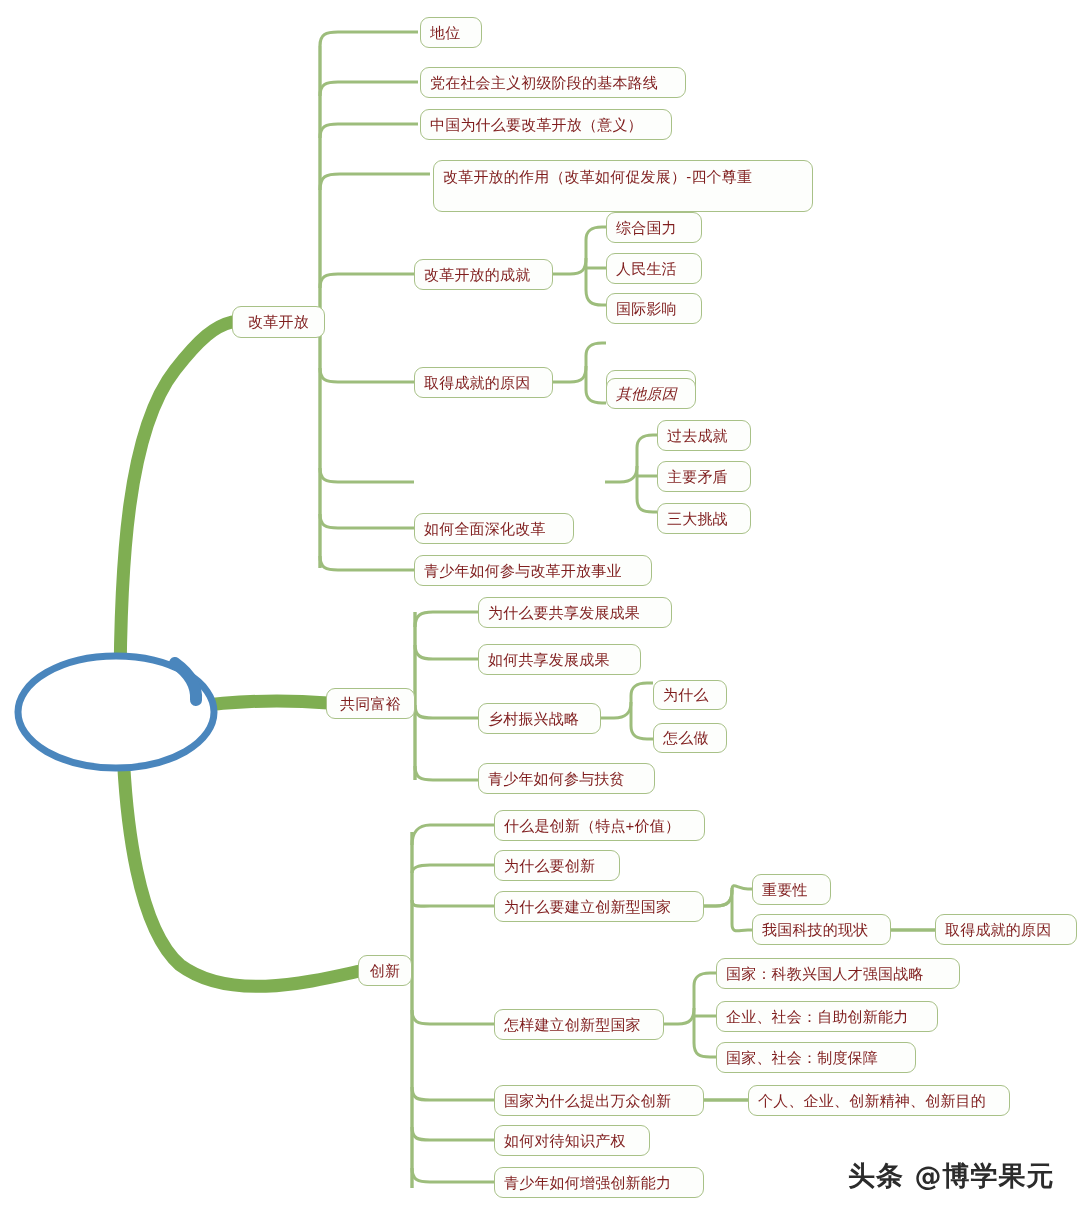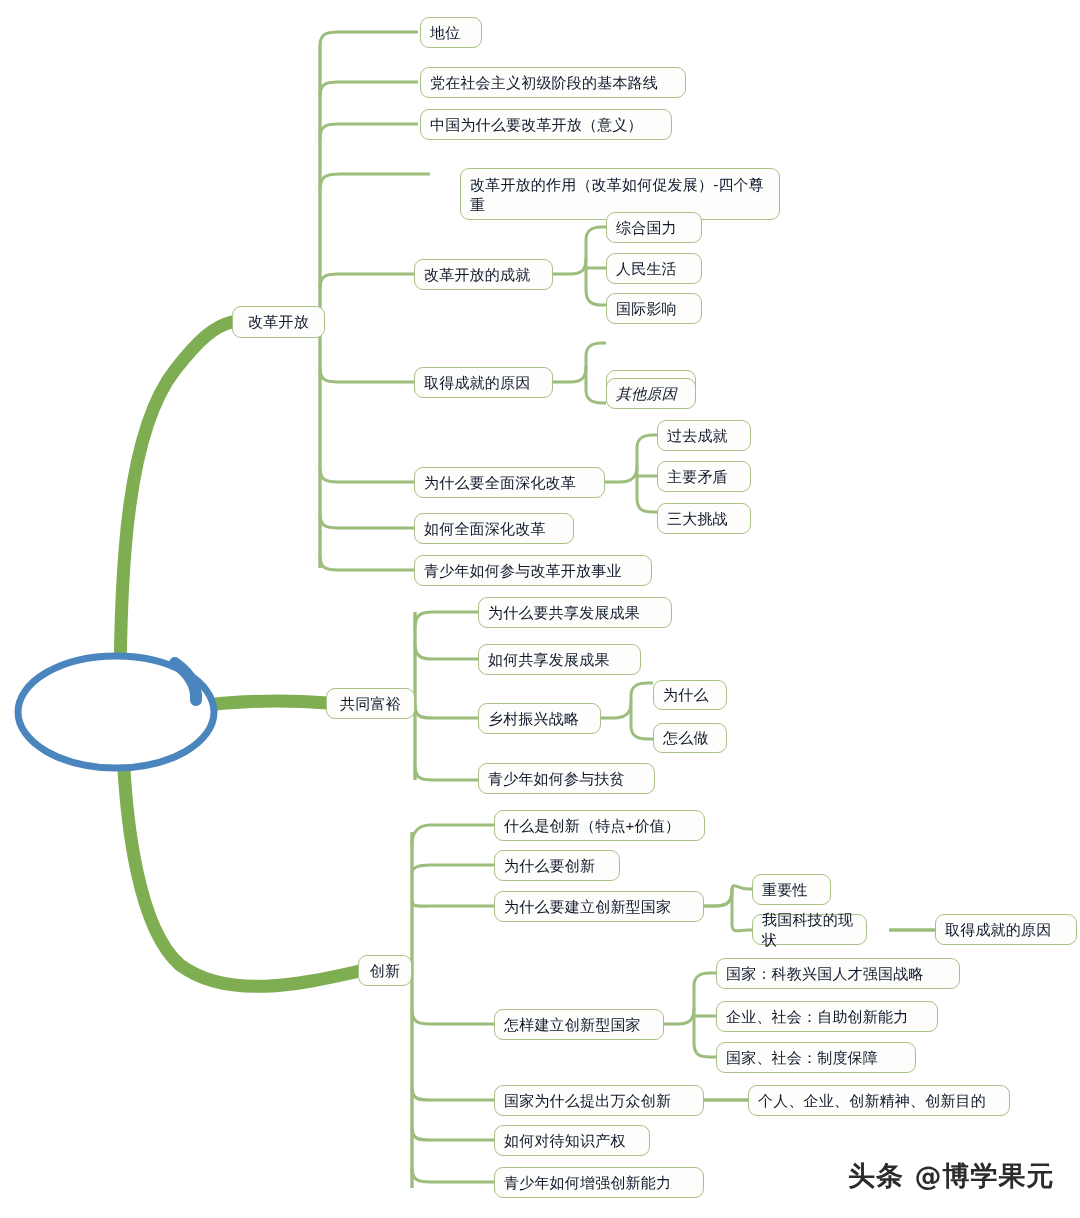--- a/index.html
+++ b/index.html
@@ -21,21 +21,21 @@
     width: 1080px;
     height: 1218px;
     pointer-events: none;
   }
   .node {
     position: absolute;
     box-sizing: border-box;
     background: #fdfefc;
     border: 1.6px solid #a8c187;
     border-radius: 9px;
-    color: #0f172a;
+    color: #7f1d1d;
     font-size: 15px;
     line-height: 1.32;
     display: flex;
     align-items: center;
     justify-content: flex-start;
     padding: 1px 9px;
     white-space: pre-wrap;
     letter-spacing: 0.2px;
   }
   .node.center-node {
@@ -154,27 +154,26 @@
   <div class="node lvl1" style="left:326px; top:688px; width:89px; height:31px; justify-content:center;">共同富裕</div>
 
   <div class="node lvl1" style="left:358px; top:955px; width:54px; height:31px; justify-content:center;">创新</div>
 
   <div class="node" style="left:420px; top:17px; width:62px; height:31px;">地位</div>
 
   <div class="node" style="left:420px; top:67px; width:266px; height:31px;">党在社会主义初级阶段的基本路线</div>
 
   <div class="node" style="left:420px; top:109px; width:252px; height:31px;">中国为什么要改革开放（意义）</div>
 
-  <div class="node wrap" style="left:433px; top:168px; width:320px; height:52px;margin-left:27px;">改革开放的作用（改革如何促发展）-四个尊重</div>
+  <div class="node wrap" style="left:433px; top:160px; width:380px; height:52px;">改革开放的作用（改革如何促发展）-四个尊重</div>
 
   <div class="node" style="left:414px; top:259px; width:139px; height:31px;">改革开放的成就</div>
 
   <div class="node" style="left:414px; top:367px; width:139px; height:31px;">取得成就的原因</div>
 
-  <div class="node" style="left:414px; top:467px; width:191px; height:31px;">为什么要全面深化改革</div>
 
   <div class="node" style="left:414px; top:513px; width:160px; height:31px;">如何全面深化改革</div>
 
   <div class="node" style="left:414px; top:555px; width:238px; height:31px;">青少年如何参与改革开放事业</div>
 
   <div class="node" style="left:606px; top:212px; width:96px; height:31px;">综合国力</div>
   <div class="node" style="left:606px; top:253px; width:96px; height:31px;">人民生活</div>
   <div class="node" style="left:606px; top:293px; width:96px; height:31px;">国际影响</div>
 
   <div class="node" style="left:606px; top:338px; width:90px; height:31px;margin-top:32px;">根本原因</div>
@@ -194,21 +193,21 @@
 
   <div class="node" style="left:494px; top:810px; width:211px; height:31px;">什么是创新（特点+价值）</div>
   <div class="node" style="left:494px; top:850px; width:126px; height:31px;">为什么要创新</div>
   <div class="node" style="left:494px; top:891px; width:210px; height:31px;">为什么要建立创新型国家</div>
   <div class="node" style="left:494px; top:1009px; width:170px; height:31px;">怎样建立创新型国家</div>
   <div class="node" style="left:494px; top:1085px; width:210px; height:31px;">国家为什么提出万众创新</div>
   <div class="node" style="left:494px; top:1125px; width:156px; height:31px;">如何对待知识产权</div>
   <div class="node" style="left:494px; top:1167px; width:210px; height:31px;">青少年如何增强创新能力</div>
 
   <div class="node" style="left:752px; top:874px; width:79px; height:31px;">重要性</div>
-  <div class="node" style="left:752px; top:914px; width:115px; height:31px;">我国科技的现状</div>
+  <div class="node" style="left:752px; top:914px; width:139px; height:31px;">我国科技的现状</div>
   <div class="node" style="left:935px; top:914px; width:142px; height:31px;">取得成就的原因</div>
 
   <div class="node" style="left:716px; top:958px; width:244px; height:31px;">国家：科教兴国人才强国战略</div>
   <div class="node" style="left:716px; top:1001px; width:222px; height:31px;">企业、社会：自助创新能力</div>
   <div class="node" style="left:716px; top:1042px; width:200px; height:31px;">国家、社会：制度保障</div>
 
   <div class="node" style="left:748px; top:1085px; width:262px; height:31px;">个人、企业、创新精神、创新目的</div>
 
   <div id="watermark">头条 @博学果元</div>
 

